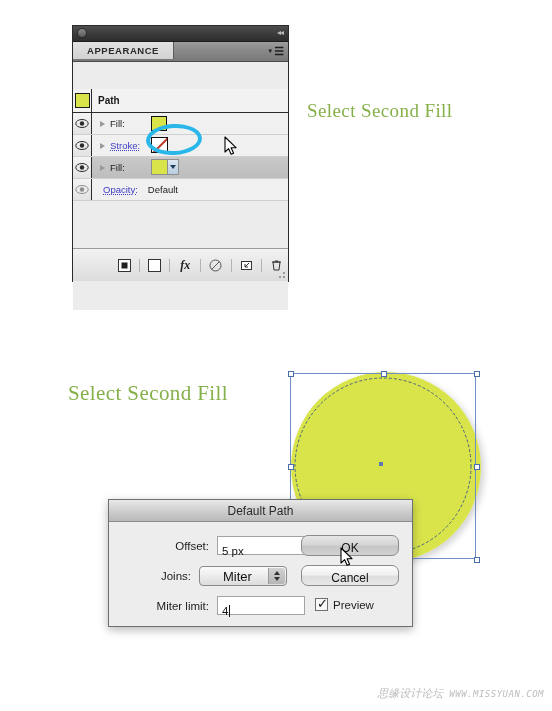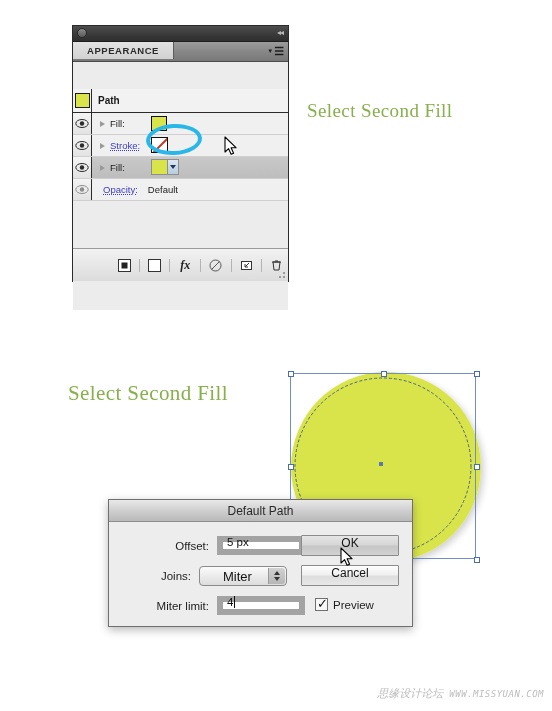--- a/index.html
+++ b/index.html
@@ -203,24 +203,24 @@
     background:linear-gradient(to bottom,#e9e9e9 0%,#cfcfcf 50%,#b9b9b9 100%);
     border-bottom:1px solid #8d8d8d;
     display:flex;align-items:center;justify-content:center;
     font-size:12px;color:#2a2a2a;
   }
   .dlg-body{position:relative;height:105px;}
 
   .field-row{position:absolute;display:flex;align-items:center;}
   .field-label{font-size:11.5px;color:#1d1d1d;text-align:right;}
   .text-input{
-    background:#ffffff;border:6px solid #a3a3a3;
+    background:#ffffff;border:1px solid #a3a3a3;
     font-size:11.5px;color:#111;
-    padding:1px 4px;box-sizing:border-box;
-    display:flex;align-items:flex-end;
+    padding:8px 4px;box-sizing:border-box;
+    display:flex;align-items:flex-start;
   }
   .caret{display:inline-block;width:1px;height:12px;background:#111;margin-left:1px;}
 
   .stepper{
     position:relative;
     background:linear-gradient(to bottom,#fbfbfb,#dcdcdc);
     border:1px solid #8a8a8a;border-radius:4px;
     font-size:13px;color:#111;
     box-sizing:border-box;display:flex;align-items:center;
     padding-left:23px;
@@ -230,23 +230,23 @@
     background:linear-gradient(to bottom,#d2d2d2,#b6b6b6);
     border-left:1px solid #9a9a9a;border-radius:0 3px 3px 0;
     display:flex;flex-direction:column;align-items:center;justify-content:center;gap:2px;
   }
   .stepper .arrows .up{width:0;height:0;border-bottom:4px solid #333;border-left:3px solid transparent;border-right:3px solid transparent;}
   .stepper .arrows .dn{width:0;height:0;border-top:4px solid #333;border-left:3px solid transparent;border-right:3px solid transparent;}
 
   .pill-btn{
     position:absolute;
     height:21px;width:98px;
-    border:1px solid #8b8b8b;border-radius:1px;
+    border:1px solid #8b8b8b;border-radius:7px;
     background:linear-gradient(to bottom,#fdfdfd 0%,#f0f0f0 45%,#dedede 55%,#e8e8e8 100%);
-    display:flex;align-items:flex-start;justify-content:center;
+    display:flex;align-items:flex-end;justify-content:center;
     font-size:12px;color:#141414;
     box-sizing:border-box;
   }
   #ok-button{background:linear-gradient(to bottom,#e6e6e6 0%,#d6d6d6 45%,#c6c6c6 55%,#d2d2d2 100%);}
 
   .check-row{position:absolute;display:flex;align-items:center;gap:5px;}
   .checkbox{
     width:13px;height:13px;background:#f8f8f8;border:1px solid #6f6f6f;
     box-sizing:border-box;position:relative;
   }

